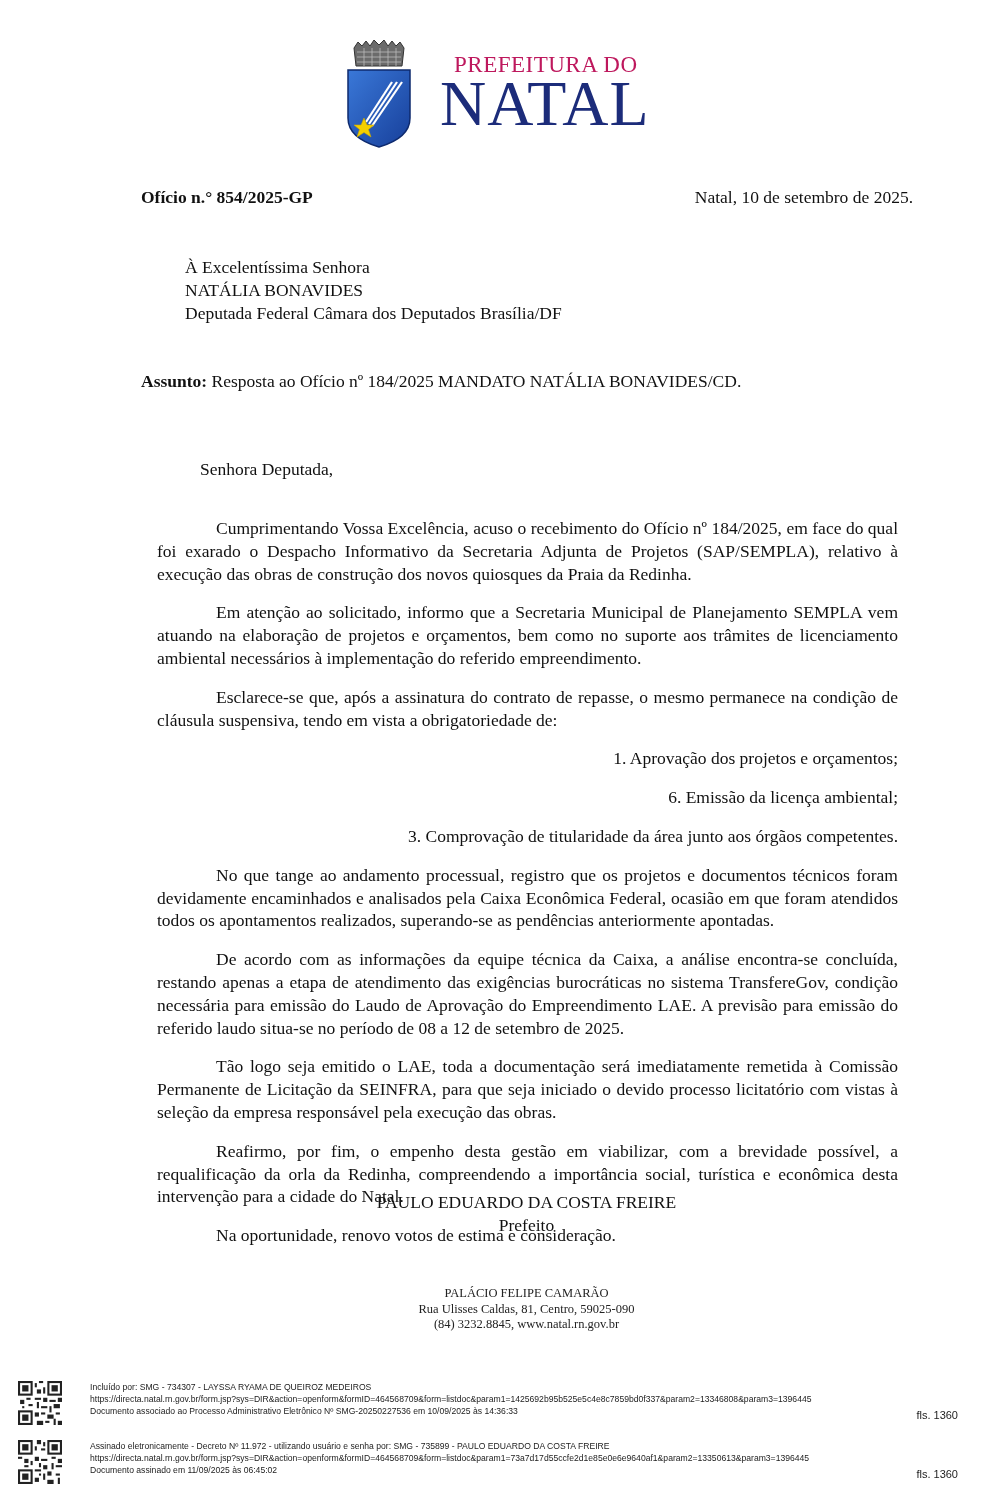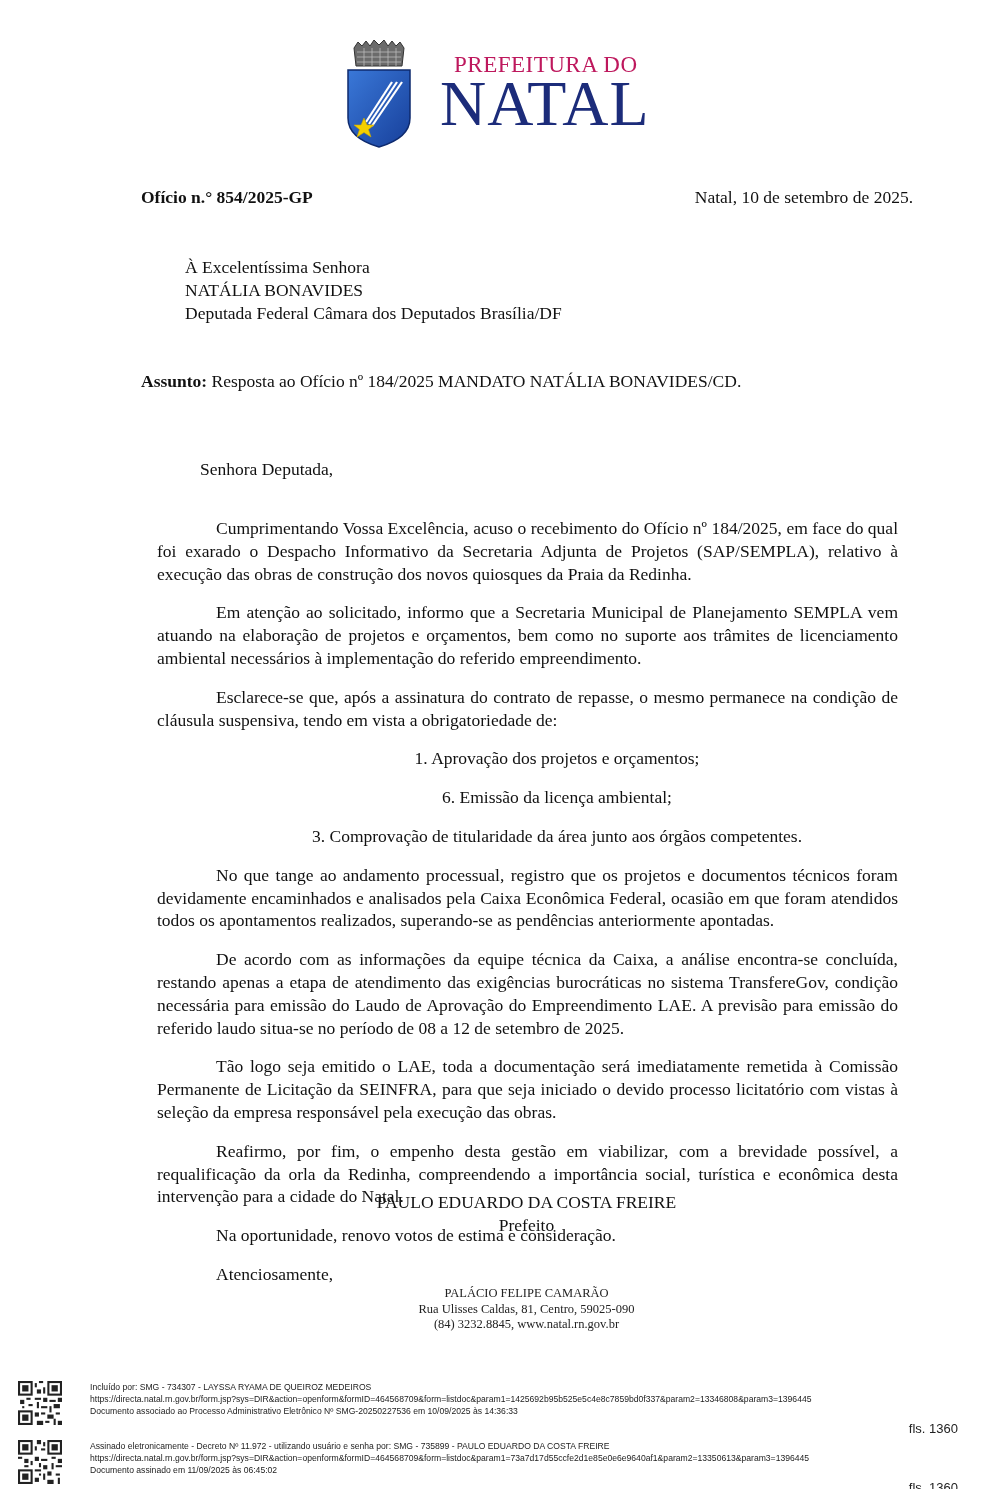--- a/index.html
+++ b/index.html
@@ -22,33 +22,33 @@
 
     .addr { left: 141px; top: 256px; margin-left: 44px; }
 
     .subject { left: 141px; top: 370px; }
     .subject b { font-weight: bold; }
 
     .salute { left: 200px; top: 447px; margin-top: 11px; }
 
     .body-text { position: absolute; left: 141px; top: 501px; width: 773px; font-size: 17.5px; line-height: 22.8px; }
     .body-text p { margin: 16px; text-align: justify; text-indent: 59px; }
-    .body-text p.list { text-indent: 0; padding-left: 59px; text-align: center; }
+    .body-text p.list { text-indent: 0; padding-left: 59px; text-align: right; }
     .body-text p.plain { text-align: left; }
 
     .signature { left: 0; width: 1053px; top: 1191px; text-align: center; }
     .sig-name { font-size: 17.5px; line-height: 23px; }
     .sig-role { font-size: 17.5px; line-height: 23px; }
 
     .footer-addr { left: 0; width: 1053px; top: 1286px; text-align: center; font-size: 12.5px; line-height: 15.5px; color: #222; }
 
     .stamp { position: absolute; left: 18px; width: 960px; height: 50px; }
     .qr { position: absolute; left: 0; top: 0; width: 44px; height: 44px; }
     .stamp-lines { position: absolute; left: 72px; top: 0; font-size: 8.6px; line-height: 12px; color: #222; }
-    .stamp-fls { position: absolute; right: 20px; top: 40px; font-size: 13px; color: #222; }
+    .stamp-fls { position: absolute; right: 20px; top: 28px; font-size: 11px; color: #222; }
   </style>
 </head>
 <body>
 
 <div class="logo">
   <svg class="logo-crown" viewBox="0 0 54 30">
     <path d="M2 10 L6 4 L10 8 L14 3 L18 8 L22 2 L27 7 L32 2 L36 8 L40 3 L44 8 L48 4 L52 10 L50 28 L4 28 Z" fill="#6b6b6b" stroke="#333" stroke-width="1"></path>
     <g stroke="#bbb" stroke-width="0.8">
       <line x1="5" y1="14" x2="49" y2="14"></line>
         <line x1="5" y1="19" x2="49" y2="19"></line>
@@ -99,21 +99,20 @@
   <p>Em atenção ao solicitado, informo que a Secretaria Municipal de Planejamento SEMPLA vem atuando na elaboração de projetos e orçamentos, bem como no suporte aos trâmites de licenciamento ambiental necessários à implementação do referido empreendimento.</p>
   <p>Esclarece-se que, após a assinatura do contrato de repasse, o mesmo permanece na condição de cláusula suspensiva, tendo em vista a obrigatoriedade de:</p>
   <p class="list">1. Aprovação dos projetos e orçamentos;</p>
   <p class="list">6. Emissão da licença ambiental;</p>
   <p class="list">3. Comprovação de titularidade da área junto aos órgãos competentes.</p>
   <p>No que tange ao andamento processual, registro que os projetos e documentos técnicos foram devidamente encaminhados e analisados pela Caixa Econômica Federal, ocasião em que foram atendidos todos os apontamentos realizados, superando-se as pendências anteriormente apontadas.</p>
   <p>De acordo com as informações da equipe técnica da Caixa, a análise encontra-se concluída, restando apenas a etapa de atendimento das exigências burocráticas no sistema TransfereGov, condição necessária para emissão do Laudo de Aprovação do Empreendimento LAE. A previsão para emissão do referido laudo situa-se no período de 08 a 12 de setembro de 2025.</p>
   <p>Tão logo seja emitido o LAE, toda a documentação será imediatamente remetida à Comissão Permanente de Licitação da SEINFRA, para que seja iniciado o devido processo licitatório com vistas à seleção da empresa responsável pela execução das obras.</p>
   <p>Reafirmo, por fim, o empenho desta gestão em viabilizar, com a brevidade possível, a requalificação da orla da Redinha, compreendendo a importância social, turística e econômica desta intervenção para a cidade do Natal.</p>
   <p class="plain">Na oportunidade, renovo votos de estima e consideração.</p>
-  <p class="plain">Atenciosamente,</p>
 </div>
 
 <div class="abs serif signature">
   <div class="sig-name">PAULO EDUARDO DA COSTA FREIRE</div>
   <div class="sig-role">Prefeito</div>
 </div>
 
 <div class="abs serif footer-addr">
   <div>PALÁCIO FELIPE CAMARÃO</div>
   <div>Rua Ulisses Caldas, 81, Centro, 59025-090</div>

